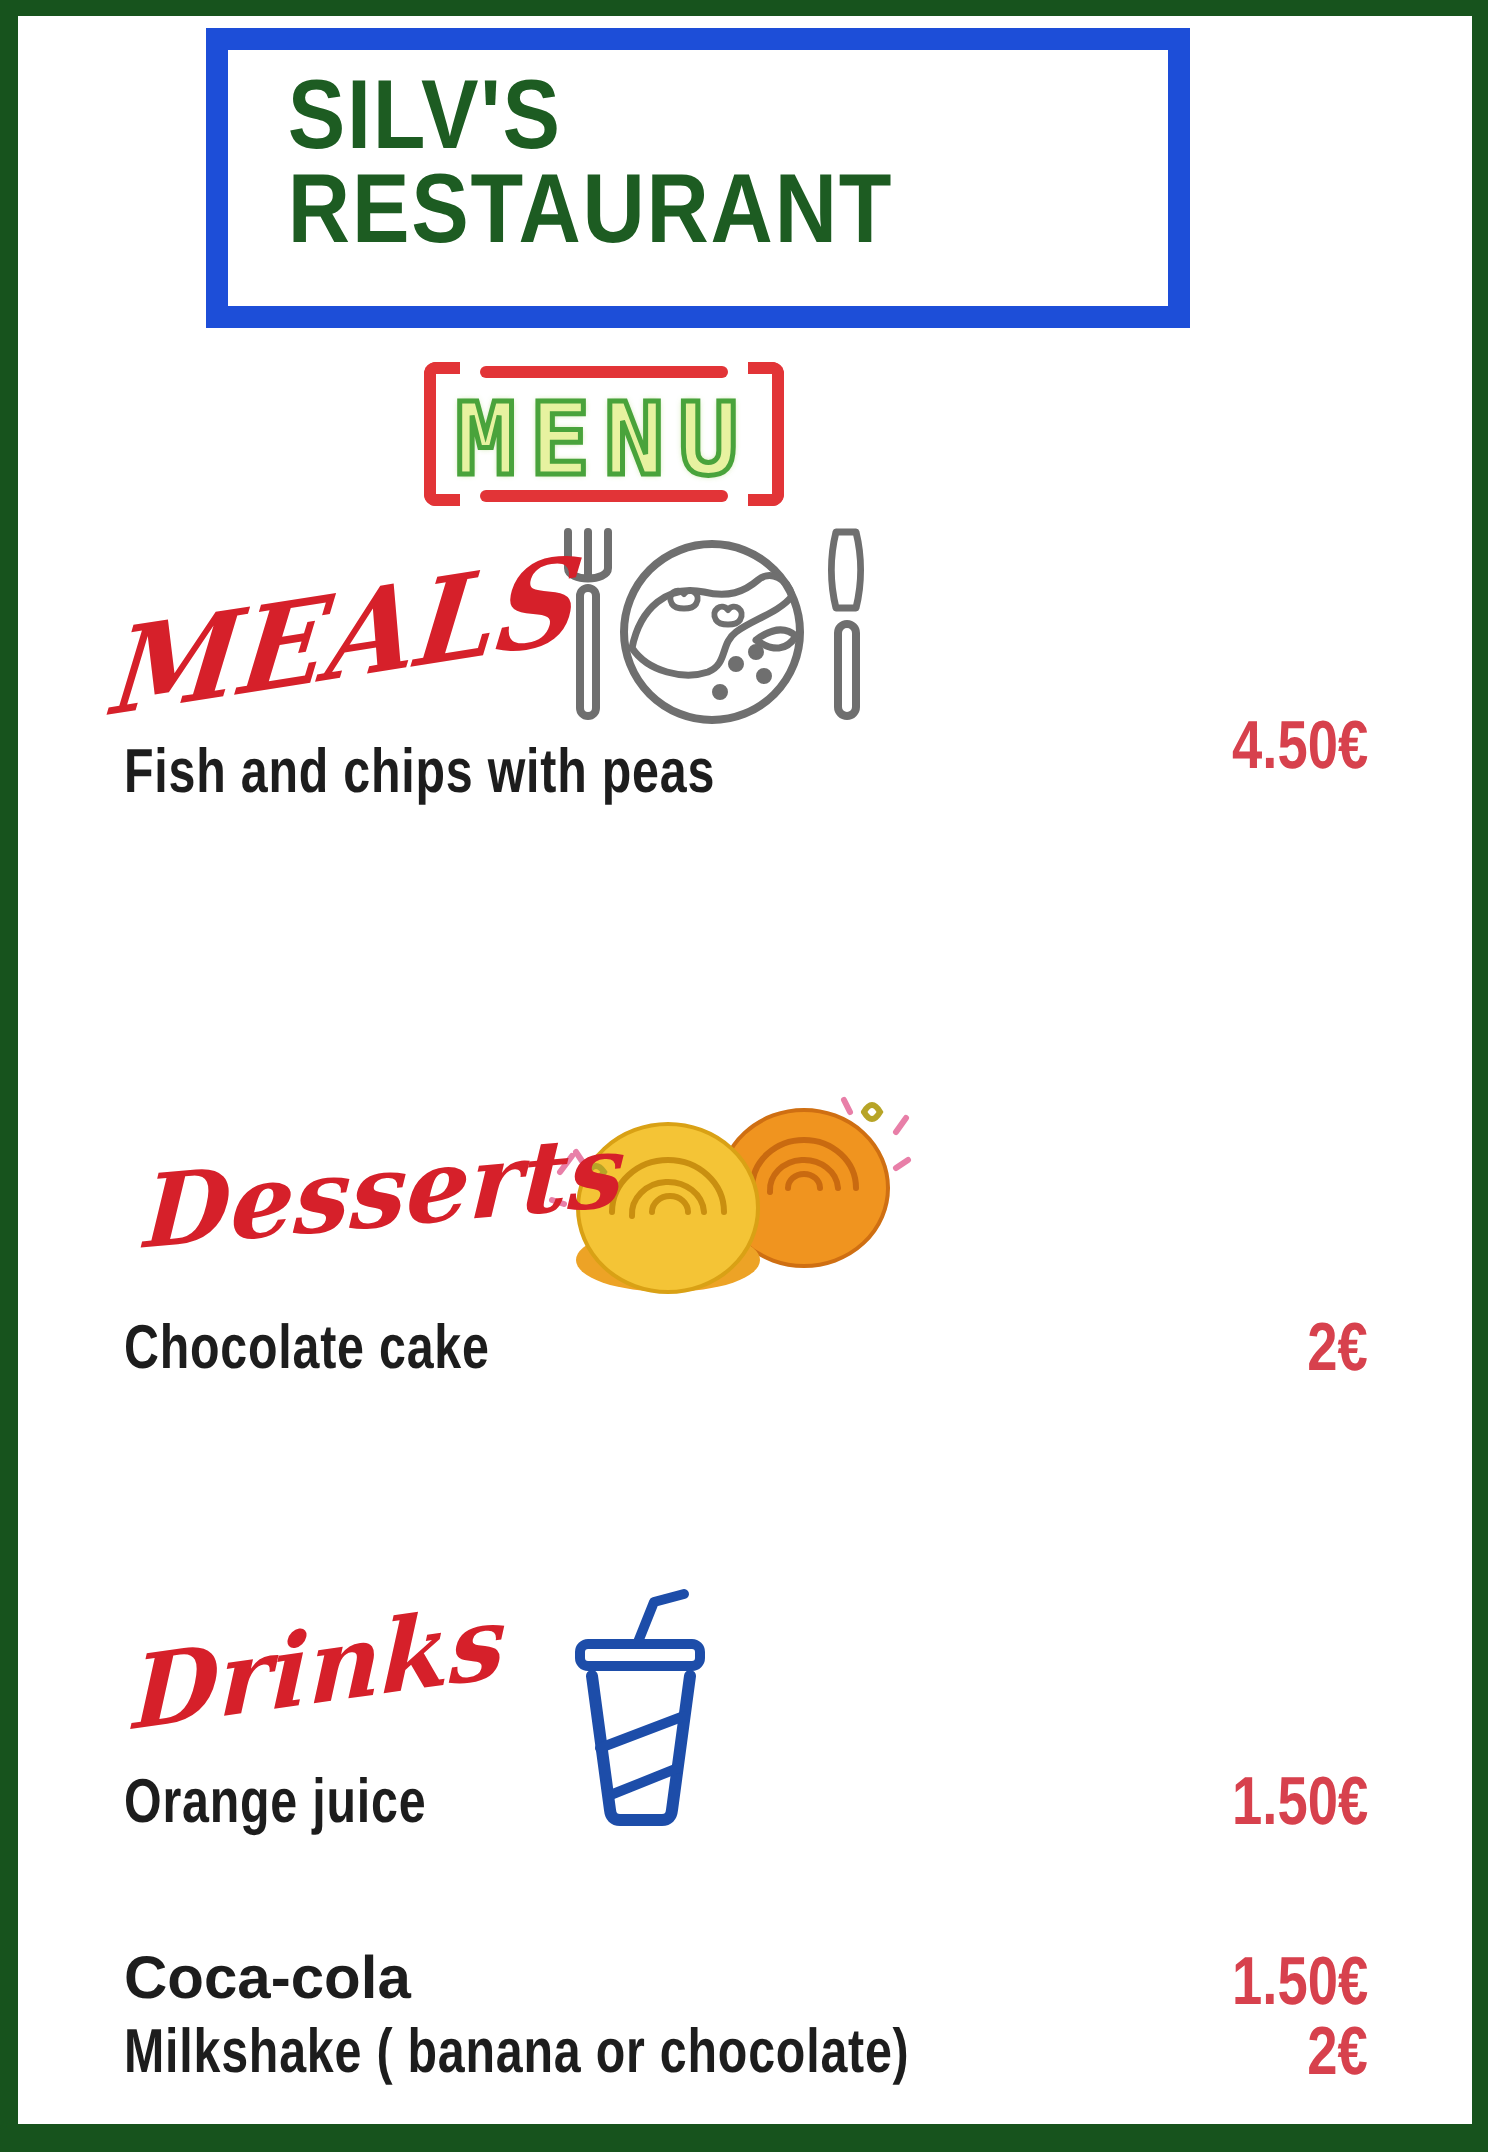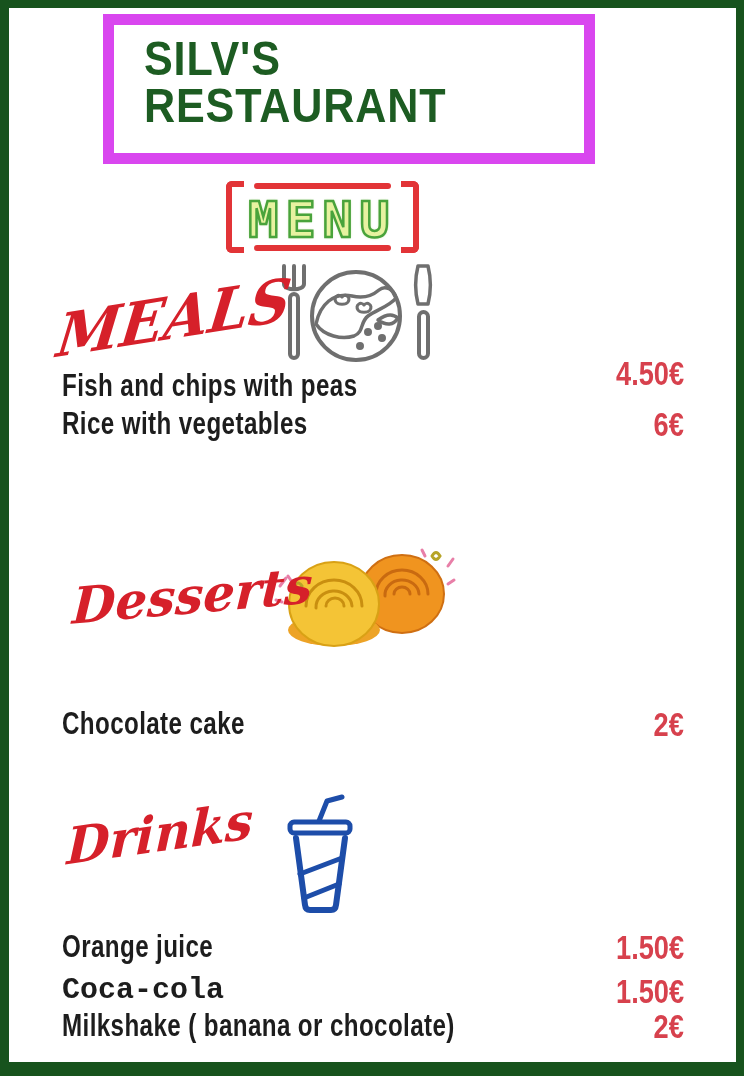--- a/index.html
+++ b/index.html
@@ -7,27 +7,27 @@
     position:relative;width:744px;height:1076px;background:#ffffff;
     font-family:"Liberation Sans",sans-serif;overflow:hidden;
   }
   .frame{
     position:absolute;inset:0;border-style:solid;border-color:#17531d;
     border-width:8px 8px 14px 9px;pointer-events:none;z-index:5;
   }
   
   .header-box{
     position:absolute;left:103px;top:14px;width:492px;height:150px;
-    border:11px solid #d946ef;box-sizing:border-box;
+    border:11px solid #1d4ed8;box-sizing:border-box;
   }
   .title{padding:10px 0 0 34px;color:#1d5c22;font-weight:800;
     font-size:49px;line-height:47px;letter-spacing:1px;white-space:nowrap;
     transform:scaleX(0.88);transform-origin:left top;}
   
-  .neon{position:absolute;left:226px;top:181px;width:180px;height:72px;padding-left:13px;}
+  .neon{position:absolute;left:212px;top:181px;width:180px;height:72px;}
   .neon .bar{position:absolute;left:28px;right:28px;height:6px;background:#e23437;border-radius:4px;}
   .neon .bar.top{top:2px;} .neon .bar.bottom{bottom:2px;}
   .neon .bracket{position:absolute;top:0;bottom:0;width:18px;border:6px solid #e23437;box-sizing:border-box;}
   .neon .bracket.left{left:0;border-right:none;border-radius:6px 0 0 6px;}
   .neon .bracket.right{right:0;border-left:none;border-radius:0 6px 6px 0;}
   .neon-text{
     position:absolute;left:0;right:0;top:10px;text-align:center;
     font-family:"DejaVu Sans Mono",monospace;font-weight:bold;font-size:50px;
     letter-spacing:7px;color:#e7f2a0;-webkit-text-stroke:2.5px #49a33b;
     text-shadow:0 0 3px rgba(141,198,63,.8);
@@ -45,21 +45,21 @@
   .icon.plate{left:272px;top:260px;}
   .icon.buns{left:272px;top:542px;}
   .icon.cup{left:280px;top:792px;}
   
   .row{position:absolute;left:0;width:744px;height:40px;}
   .item{
     position:absolute;left:62px;top:0;color:#1d1d1d;font-weight:800;
     font-size:31px;letter-spacing:.5px;white-space:nowrap;
     transform:scaleX(0.78);transform-origin:left top;
   }
-  .item.regular-face{font-size:30px;letter-spacing:0;transform:none;font-weight:700;font-family:Liberation Mono, monospace;}
+  .item.regular-face{font-size:30px;letter-spacing:0;transform:none;font-weight:700;}
   .price{
     position:absolute;right:60px;top:-1px;color:#d7414d;font-weight:800;
     font-size:34px;white-space:nowrap;
     transform:scaleX(0.8);transform-origin:right top;
   }
 </style>
 </head>
 <body>
 
 <div class="page">
@@ -95,59 +95,55 @@
     <circle cx="110" cy="78" r="2" fill="#6f6f6f"></circle>
     <circle cx="88" cy="86" r="2" fill="#6f6f6f"></circle>
     <path d="M146 6 c-3 12 -3 26 0 38 l10 0 c3 -12 3 -26 0 -38 Z" stroke-width="3.5"></path>
     <rect x="147" y="52" width="9" height="46" rx="4.5"></rect>
   </svg>
 
   <div class="row" style="top:368px">
     <span class="item">Fish and chips with peas</span>
     <span class="price" style="top:-14px">4.50€</span>
   </div>
-  <div class="row" style="top:406px">
-    <span class="item">Rice with vegetables</span>
-    <span class="price">6€</span>
-  </div>
 
   <div class="script desserts">Desserts</div>
   <svg class="icon buns" width="195" height="112" viewBox="0 0 195 112">
     <g stroke-linecap="round">
       <ellipse cx="130" cy="52" rx="42" ry="39" fill="#f0941f" stroke="#cf6f12" stroke-width="2"></ellipse>
       <path d="M104 52 a26 24 0 1 1 52 0" fill="none" stroke="#c96a10" stroke-width="3"></path>
       <path d="M113 54 a17 15 0 1 1 34 -2" fill="none" stroke="#c96a10" stroke-width="3"></path>
       <path d="M122 52 a8 7 0 1 1 16 0" fill="none" stroke="#c96a10" stroke-width="3"></path>
       <ellipse cx="62" cy="88" rx="46" ry="16" fill="#eda326"></ellipse>
       <ellipse cx="62" cy="62" rx="45" ry="42" fill="#f4c436" stroke="#d9a115" stroke-width="2"></ellipse>
       <path d="M34 64 a28 26 0 1 1 56 0" fill="none" stroke="#c98f10" stroke-width="3"></path>
       <path d="M44 66 a18 16 0 1 1 36 -2" fill="none" stroke="#c98f10" stroke-width="3"></path>
       <path d="M54 64 a9 8 0 1 1 18 0" fill="none" stroke="#c98f10" stroke-width="3"></path>
       <path d="M8 44 l6 -8 M16 34 l4 6 M4 58 l6 2" stroke="#e87fa8" stroke-width="3" fill="none"></path>
       <path d="M22 44 q4 -6 8 0 q-4 6 -8 0" fill="none" stroke="#b7a427" stroke-width="3"></path>
       <path d="M160 14 q4 -7 8 0 q-4 7 -8 0" fill="none" stroke="#b7a427" stroke-width="3"></path>
       <path d="M176 24 l5 -7 M182 38 l-6 4 M150 8 l3 6" stroke="#e87fa8" stroke-width="3" fill="none"></path>
     </g>
   </svg>
 
-  <div class="row" style="top:706px">
+  <div class="row" style="top:656px">
     <span class="item">Chocolate cake</span>
     <span class="price">2€</span>
   </div>
 
   <div class="script drinks">Drinks</div>
   <svg class="icon cup" width="80" height="124" viewBox="0 0 80 124" fill="none" stroke="#1d4da9" stroke-linecap="round" stroke-linejoin="round">
     <path d="M62 5 L47 9 L39 29" stroke-width="5"></path>
     <rect x="10" y="30" width="60" height="11" rx="4" stroke-width="5"></rect>
     <path d="M16 46 L25 113 Q25.5 118 30 118 L51 118 Q55.5 118 56 113 L65 46" stroke-width="6"></path>
     <path d="M20 82 L62 66" stroke-width="5"></path>
     <path d="M24 106 L59 92" stroke-width="5"></path>
   </svg>
 
-  <div class="row" style="top:929px">
+  <div class="row" style="top:883px">
     <span class="item">Orange juice</span>
     <span class="price">1.50€</span>
   </div>
   <div class="row" style="top:973px">
     <span class="item regular-face">Coca-cola</span>
     <span class="price">1.50€</span>
   </div>
   <div class="row" style="top:1008px">
     <span class="item">Milkshake ( banana or chocolate)</span>
     <span class="price">2€</span>

